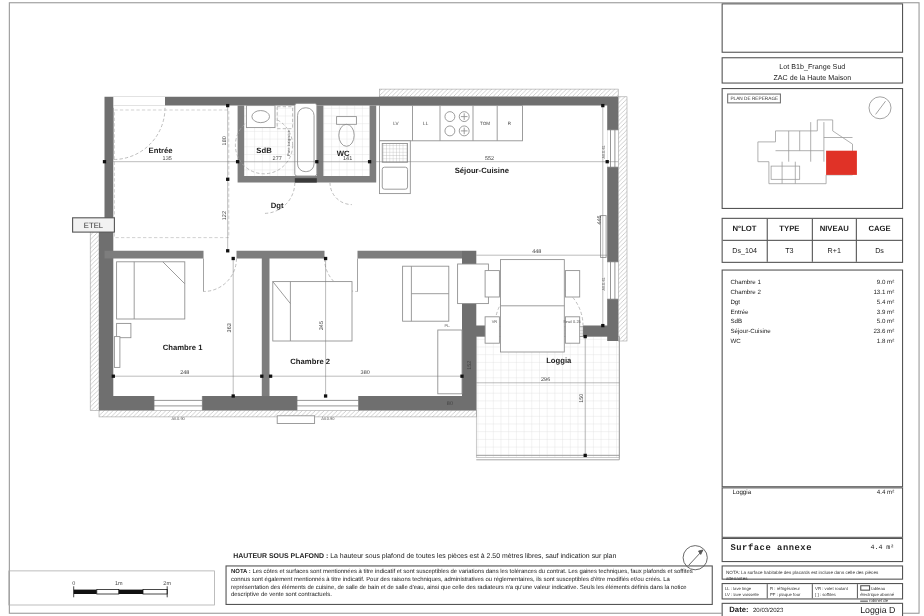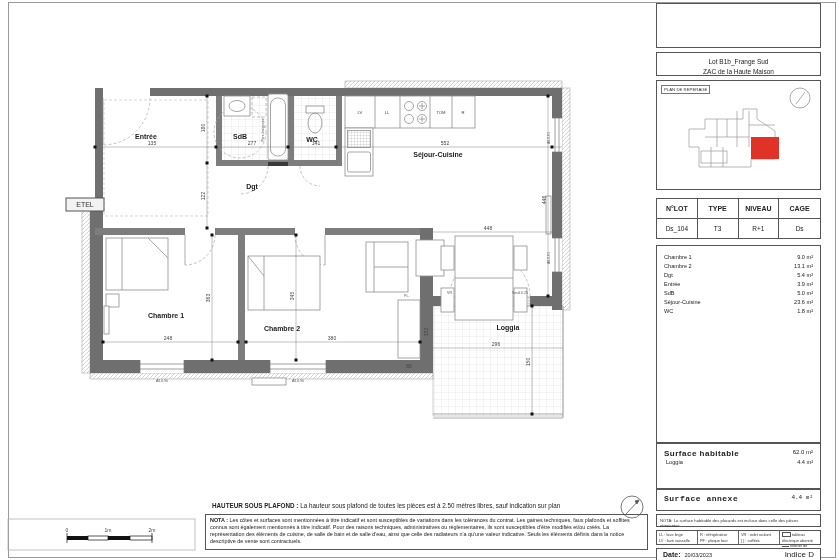--- a/index.html
+++ b/index.html
@@ -408,24 +408,20 @@
           <span>Séjour-Cuisine</span>
           <span>23.6 m²</span>
         </div>
       <div class="arearow">
           <span>WC</span>
           <span>1.8 m²</span>
         </div>
     </div>
 
     <div class="pbox" style="top:441px;height:46px;">
-      <div class="sh-line1">
-        <span class="l">Surface  habitable</span>
-        <span class="v">62.0 m²</span>
-      </div>
       <div class="sh-line2">
         <span>Loggia</span>
         <span>4.4 m²</span>
       </div>
     </div>
 
     <div class="pbox" style="top:487px;height:22px;">
       <div class="sa-line">
         <span class="l">Surface  annexe</span>
         <span class="v">4.4 m²</span>
@@ -454,21 +450,21 @@
           <div><span class="leg-ic ic-panel"></span><span>tableau électrique abonné</span></div>
           <div><span class="leg-ic ic-tap"></span><span>robinet de puisage</span></div>
         </div>
       </div>
     </div>
 
     <div class="pbox" style="top:546px;height:13px;">
       <div class="daterow">
         <span class="dl">Date:</span>
         <span class="dv">20/03/2023</span>
-        <span class="ind">Indice D</span>
+        <span class="ind">Loggia D</span>
       </div>
     </div>
   </div>
 
   <div id="ceiling-note">
     <b>HAUTEUR SOUS PLAFOND :</b><span> La hauteur sous plafond de toutes les pièces est à 2.50 mètres libres, sauf indication sur plan</span>
   </div>
   <div id="nota-box">
     <b>NOTA :</b><span> Les côtes et surfaces sont mentionnées à titre indicatif et sont susceptibles de variations dans les tolérances du contrat. Les gaines techniques, faux plafonds et soffites connus sont également mentionnés à titre indicatif. Pour des raisons techniques, administratives ou réglementaires, ils sont susceptibles d'être modifiés et/ou créés. La représentation des éléments de cuisine, de salle de bain et de salle d'eau, ainsi que celle des radiateurs n'a qu'une valeur indicative. Seuls les éléments définis dans la notice descriptive de vente sont contractuels.</span>
   </div>

